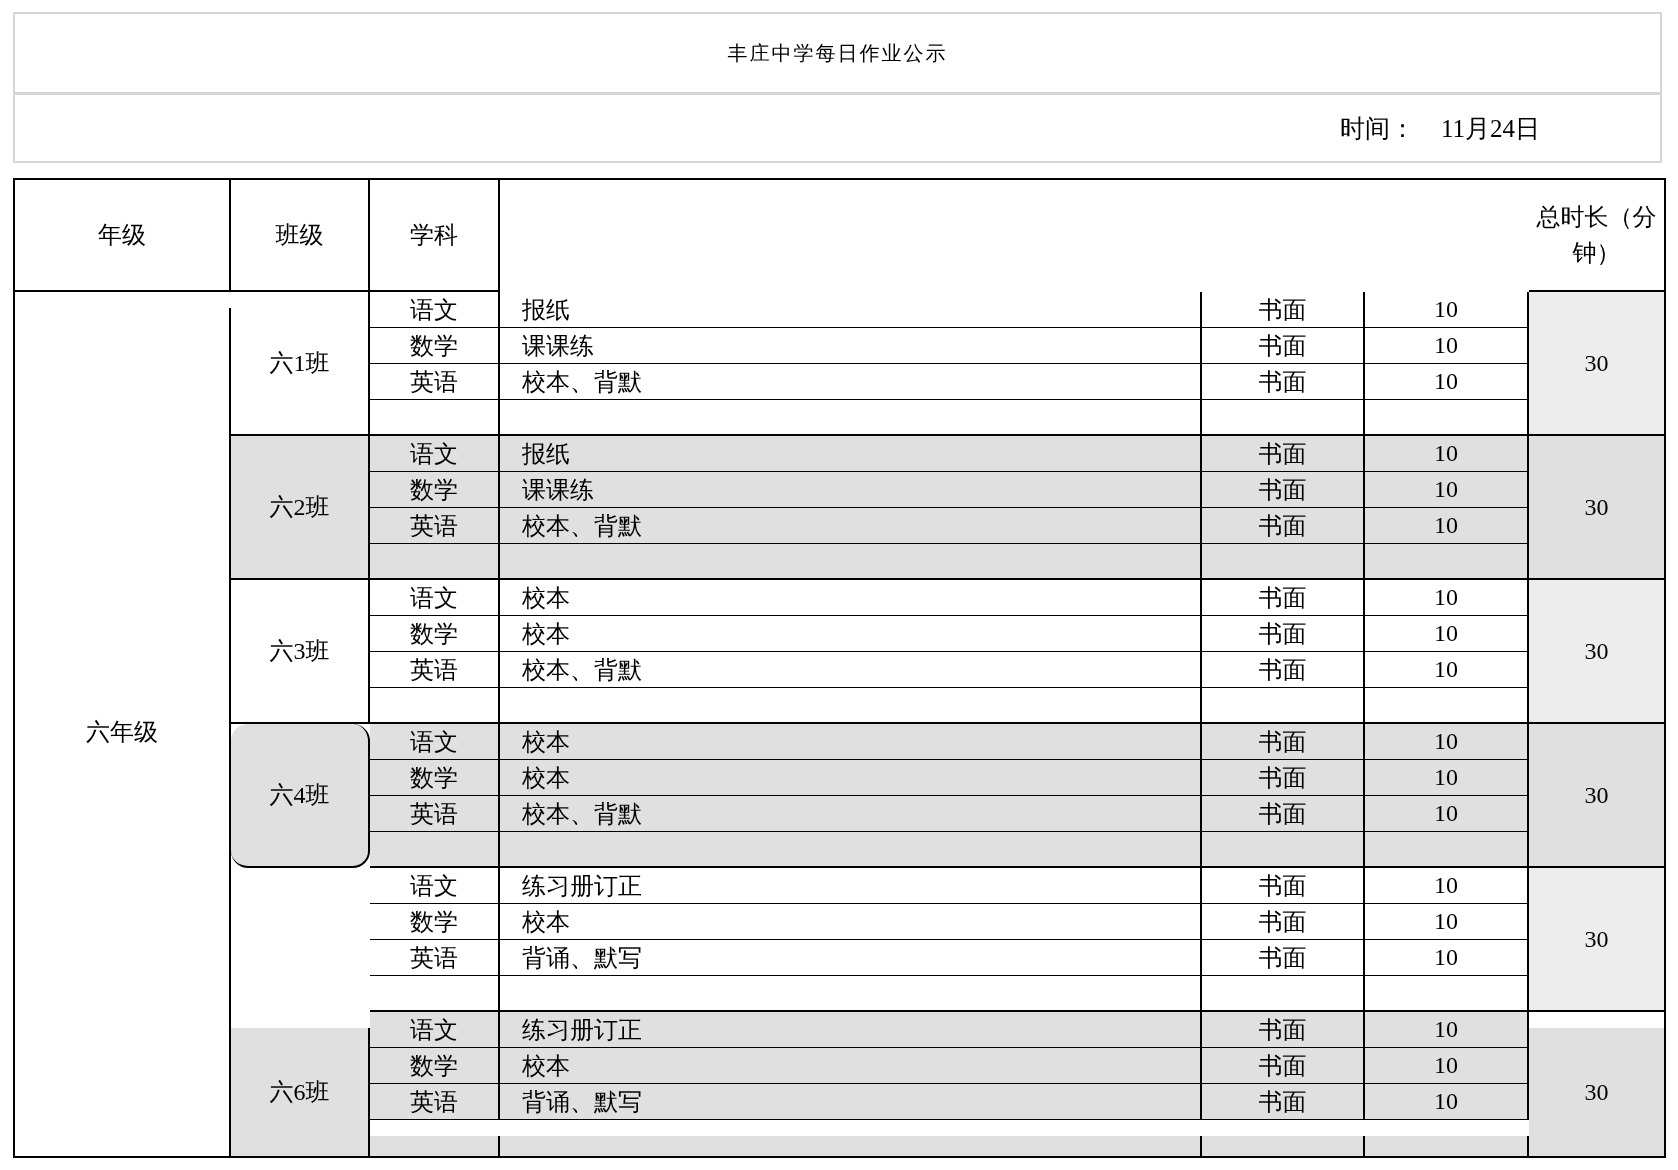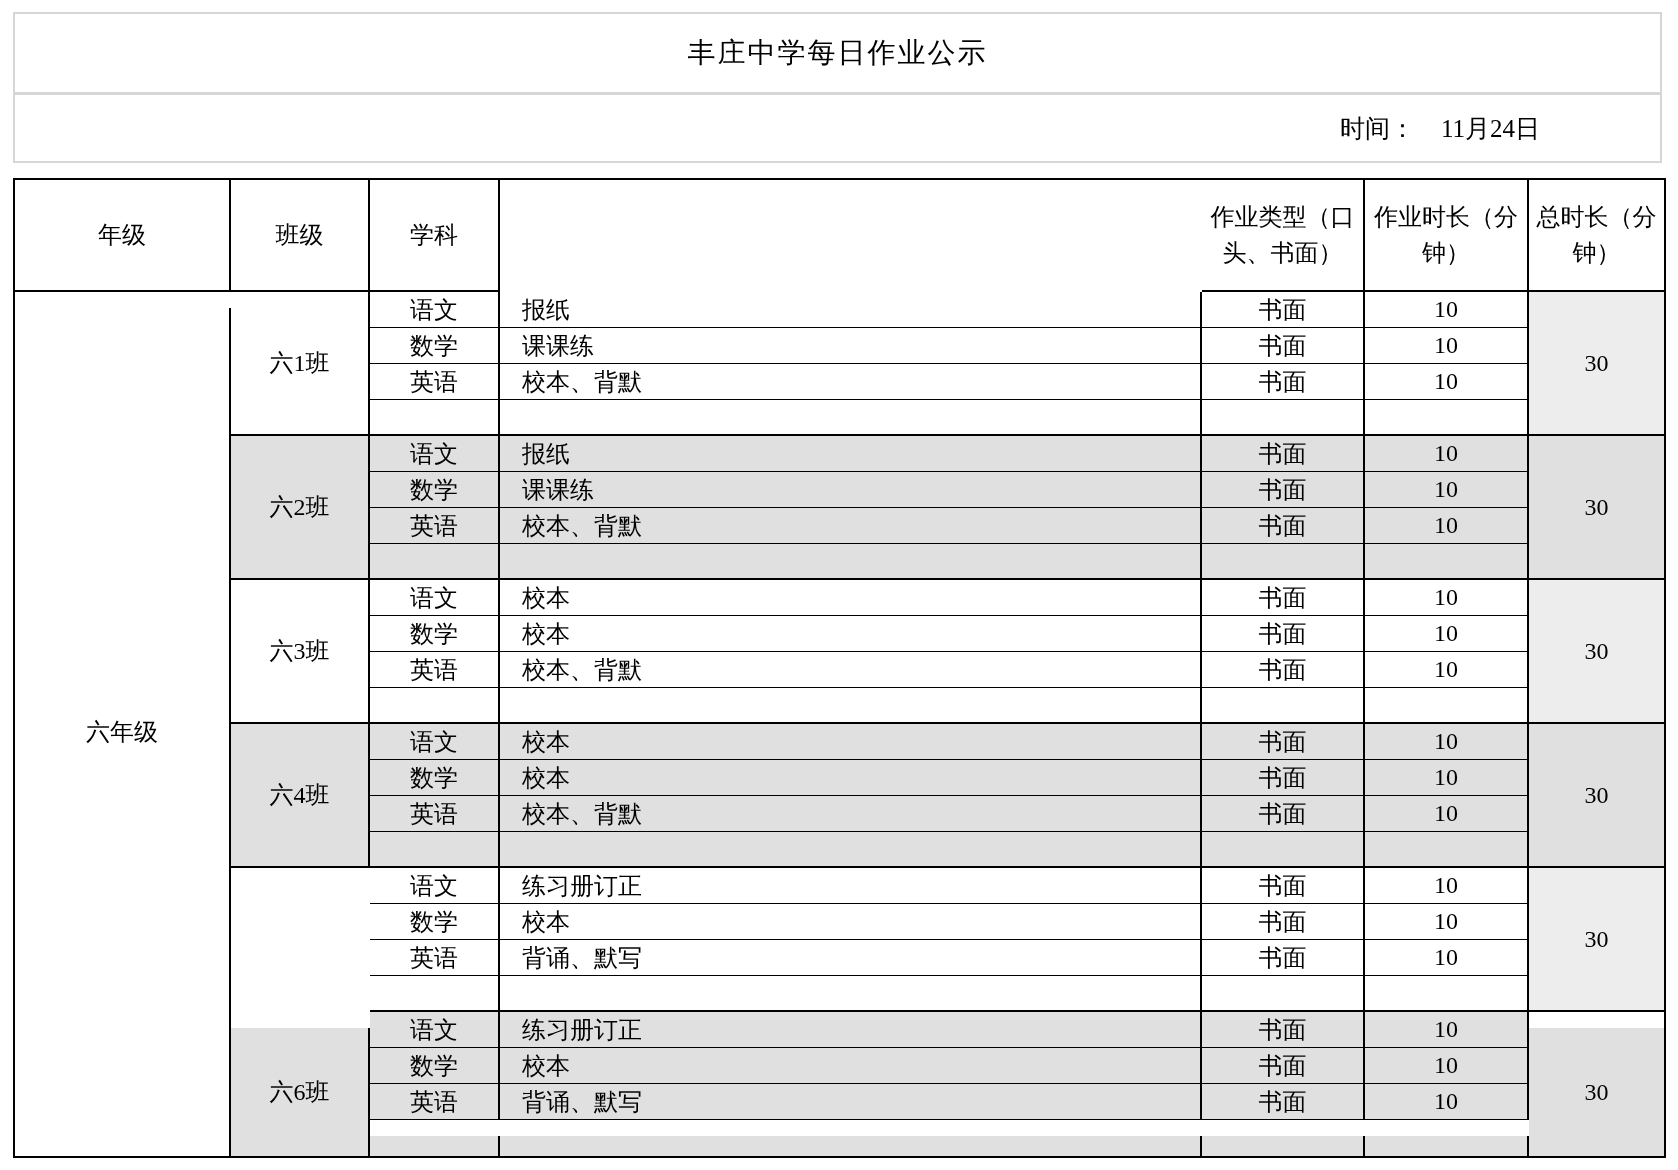--- a/index.html
+++ b/index.html
@@ -9,21 +9,21 @@
     overflow:hidden;
   }
   
   #info-box{
     position:absolute;left:13px;top:12px;width:1649px;box-sizing:border-box;
     border:2px solid #d6d6d6;background:#fff;
   }
   #title-section{
     height:78px;border-bottom:3px solid #d6d6d6;
     display:flex;align-items:center;justify-content:center;
-    font-size:28px;letter-spacing:2px;
+    font-size:20px;letter-spacing:2px;
   }
   #date-section{
     height:66px;display:flex;align-items:center;justify-content:flex-end;
     padding-right:120px;font-size:25px;gap:26px;
   }
   
   #table-grid{
     position:absolute;left:13px;top:178px;
     display:grid;
     grid-template-columns:216px 139px 130px 702px 163px 164px 135px;
@@ -56,22 +56,20 @@
   <div id="date-section">
     <span>时间：</span>
     <span>11月24日</span>
   </div>
 </div>
 
 <div id="table-grid">
   <div class="hc" style="grid-area:1/1">年级</div>
   <div class="hc" style="grid-area:1/2">班级</div>
   <div class="hc" style="grid-area:1/3">学科</div>
-  <div class="hc" style="grid-area:1/5;white-space:normal">作业类型（口头、书面）</div>
-  <div class="hc" style="grid-area:1/6;white-space:normal">作业时长（分钟）</div>
   <div class="hc last-col" style="grid-area:1/7;white-space:normal">总时长（分钟）</div>
 <div class="c no-bottom" style="grid-area: 2 / 1 / span 24;">六年级</div>
     <div class="c group-end" style="grid-area: 2 / 2 / span 4; text-align: center;">六1班</div>
     <div class="c" style="grid-area: 2 / 3;">语文</div>
     <div class="c left" style="grid-area: 2 / 4;">报纸</div>
     <div class="c" style="grid-area: 2 / 5;">书面</div>
     <div class="c" style="grid-area: 2 / 6;">10</div>
     <div class="c" style="grid-area: 3 / 3;">数学</div>
     <div class="c left" style="grid-area: 3 / 4;">课课练</div>
     <div class="c" style="grid-area: 3 / 5;">书面</div>
@@ -114,21 +112,21 @@
     <div class="c" style="grid-area: 11 / 6;">10</div>
     <div class="c" style="grid-area: 12 / 3;">英语</div>
     <div class="c left" style="grid-area: 12 / 4;">校本、背默</div>
     <div class="c" style="grid-area: 12 / 5;">书面</div>
     <div class="c" style="grid-area: 12 / 6;">10</div>
     <div class="c group-end" style="grid-area: 13 / 3;"></div>
     <div class="c group-end" style="grid-area: 13 / 4;"></div>
     <div class="c group-end" style="grid-area: 13 / 5;"></div>
     <div class="c group-end" style="grid-area: 13 / 6;"></div>
     <div class="c last-col total-light group-end" style="grid-area: 10 / 7 / span 4;">30</div>
-    <div class="c shaded group-end" style="grid-area: 14 / 2 / span 4;">六4班</div>
+    <div class="c shaded group-end" style="grid-area: 14 / 2 / span 4; border-radius: 17px;">六4班</div>
     <div class="c shaded" style="grid-area: 14 / 3;">语文</div>
     <div class="c left shaded" style="grid-area: 14 / 4;">校本</div>
     <div class="c shaded" style="grid-area: 14 / 5;">书面</div>
     <div class="c shaded" style="grid-area: 14 / 6;">10</div>
     <div class="c shaded" style="grid-area: 15 / 3;">数学</div>
     <div class="c left shaded" style="grid-area: 15 / 4;">校本</div>
     <div class="c shaded" style="grid-area: 15 / 5;">书面</div>
     <div class="c shaded" style="grid-area: 15 / 6;">10</div>
     <div class="c shaded" style="grid-area: 16 / 3;">英语</div>
     <div class="c left shaded" style="grid-area: 16 / 4;">校本、背默</div>

